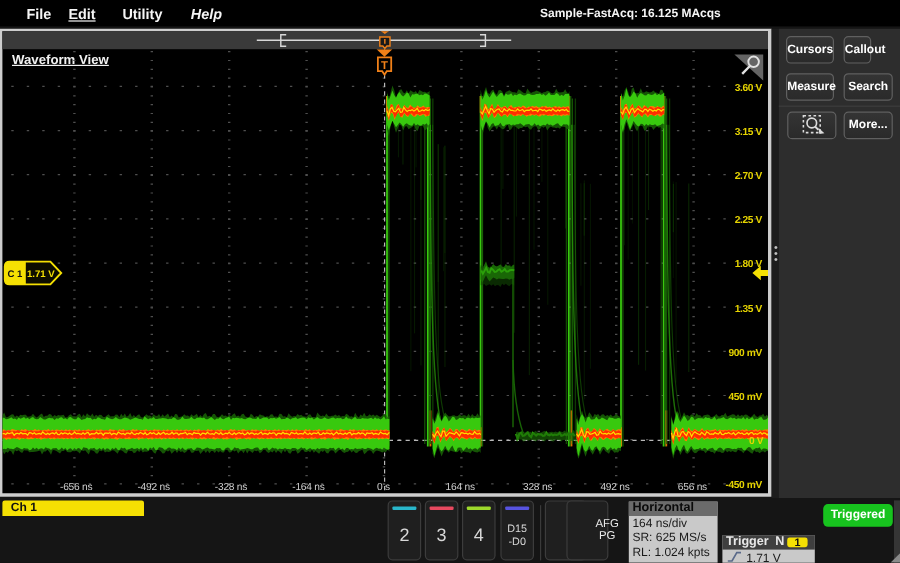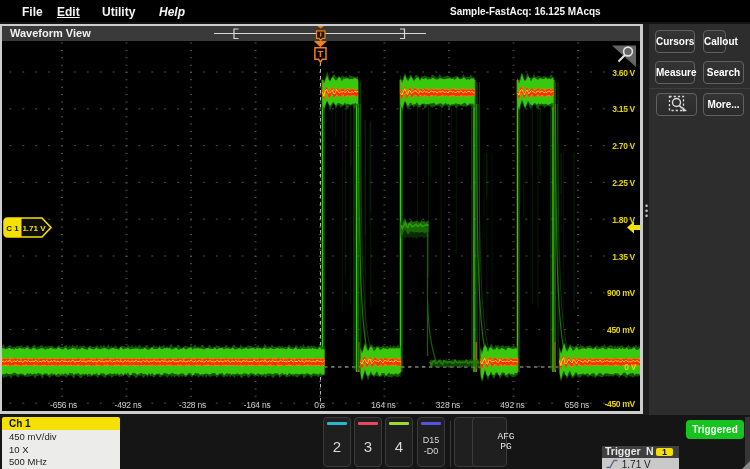--- a/index.html
+++ b/index.html
@@ -4,21 +4,21 @@
 body { width:750px; height:469px; background:#151515; overflow:hidden;
        font-family:"Liberation Sans",sans-serif; }
 #screen { position:relative; width:750px; height:469px; background:#151515; }
 #menubar { position:absolute; left:0; top:0; width:750px; height:22px; background:#000;
   color:#f5f5f5; font-weight:bold; font-size:12px; }
 #menubar span { position:absolute; top:5px; }
 #wfwin { position:absolute; left:0; top:24px; width:643px; height:390px;
   border:2px solid #cdcdcd; border-bottom-width:3px; border-right-width:3px; background:#000; }
 #titlebar { position:absolute; left:0; top:0; width:638px; height:15px; background:#3a3a3a;
   color:#f2f2f2; font-weight:bold; font-size:11px; }
-#titlebar .t { position:absolute; left:8px; top:1px; }
+#titlebar .t { position:absolute; left:8px; top:18px;text-decoration:underline; }
 .rpanel { position:absolute; left:649px; top:24px; width:101px; height:392px; background:#2d2d2d; }
 .rbtn { position:absolute; height:23px; border:1px solid #606060; border-radius:4px;
   color:#fff; font-weight:bold; font-size:10px; text-align:center; line-height:21px;
   background:linear-gradient(#343434,#2a2a2a); }
 .divstrip { position:absolute; left:643px; top:24px; width:6px; height:392px; background:#1d1d1d; }
 .dots { position:absolute; left:645px; top:204px; width:3px; height:16px; color:#c0c0c0; font-size:9px; line-height:5px; }
 .bbar { position:absolute; left:0; top:415px; width:750px; height:54px; background:#151515; }
 .ch1 { position:absolute; left:2px; top:2px; width:118px; height:52px; }
 .ch1hdr { background:#f5e003; color:#111; font-weight:bold; font-size:10px; padding:1px 0 1px 7px; height:13px; border-radius:2px 2px 0 0; }
 .ch1body { background:#ececea; color:#222; font-size:9.5px; line-height:12.6px; padding:1px 0 0 7px; height:39px; }
@@ -244,21 +244,20 @@
 <rect x="12.5" y="2.5" width="14" height="14" fill="none" stroke="#dcdcdc" stroke-width="1.3" stroke-dasharray="2.2 2"></rect>
 <circle cx="19.5" cy="8.5" r="4" fill="none" stroke="#dcdcdc" stroke-width="1.4"></circle>
 <line x1="22.2" y1="11.4" x2="25" y2="14.2" stroke="#dcdcdc" stroke-width="1.6"></line>
 <path d="M25,12.5 L30,17 L25.8,17.6 Z" fill="#dcdcdc"></path>
 </svg></div>
 <div class="rbtn" style="left:54px;top:69px;width:41px;">More...</div>
 </div>
   <div class="bbar">
 <div class="ch1">
   <div class="ch1hdr">Ch 1</div>
-  <div class="ch1body">450 mV/div<br>10 X<br>500 MHz</div>
 </div>
 <div class="chbtn" style="left:323px;">
         <div class="stripe" style="background:#29b7cb;"></div>
         <div class="chnum">2</div>
       </div>
 <div class="chbtn" style="left:354px;">
         <div class="stripe" style="background:#e8495f;"></div>
         <div class="chnum">3</div>
       </div>
 <div class="chbtn" style="left:385px;">
@@ -266,23 +265,27 @@
         <div class="chnum">4</div>
       </div>
 <div class="chbtn" style="left:417px;">
         <div class="stripe" style="background:#5753e0;"></div>
         <div class="chsm">D15<br>-D0</div>
       </div>
 <div style="position:absolute;left:450px;top:6px;height:46px;border-left:1px solid #3a3a3a;"></div>
 <div class="dkbtn" style="left:454px;width:30px;">
         <span>Math<br>Ref<br>Bus</span>
       </div>
-<div class="dkbtn" style="left:472px;width:29px;font-family:Liberation Mono, monospace;">
+<div class="dkbtn" style="left:472px;width:29px;">
         <span>AFG<br>PG</span>
       </div>
+<div class="gpanel" style="left:524px;width:74px;height:51px;">
+  <div class="gphdr" style="background:#6b6b6b;color:#0a0a0a;">Horizontal</div>
+  <div class="gpbody">164 ns/div<br>SR: 625 MS/s<br>RL: 1.024 kpts</div>
+</div>
 <div class="gpanel" style="left:602px;width:77px;height:48px;margin-top:28px;">
   <div class="gphdr" style="background:#3f3f3f;color:#e8e8e8;position:relative;">Trigger<span style="position:absolute;left:44px;">N</span><span class="tbadge" style="position:absolute;left:54px;top:1.5px;">1</span></div>
   <div class="gpbody"><svg width="14" height="10" viewBox="0 0 14 10" style="vertical-align:-1px">
             <path d="M1.5,8.5 L5,8.5 L9,1.5 L12.5,1.5" fill="none" stroke="#5a6a8a" stroke-width="1.4"></path>
           </svg> 1.71 V</div>
 </div>
 <div class="trgd">Triggered</div>
 <div style="position:absolute;left:745px;top:2px;width:5px;height:52px;background:#353535;"></div>
 <svg width="8" height="8" style="position:absolute;left:742px;top:46px;">
         <path d="M8,0 L8,8 L0,8 Z" fill="#8a8a8a"></path>

